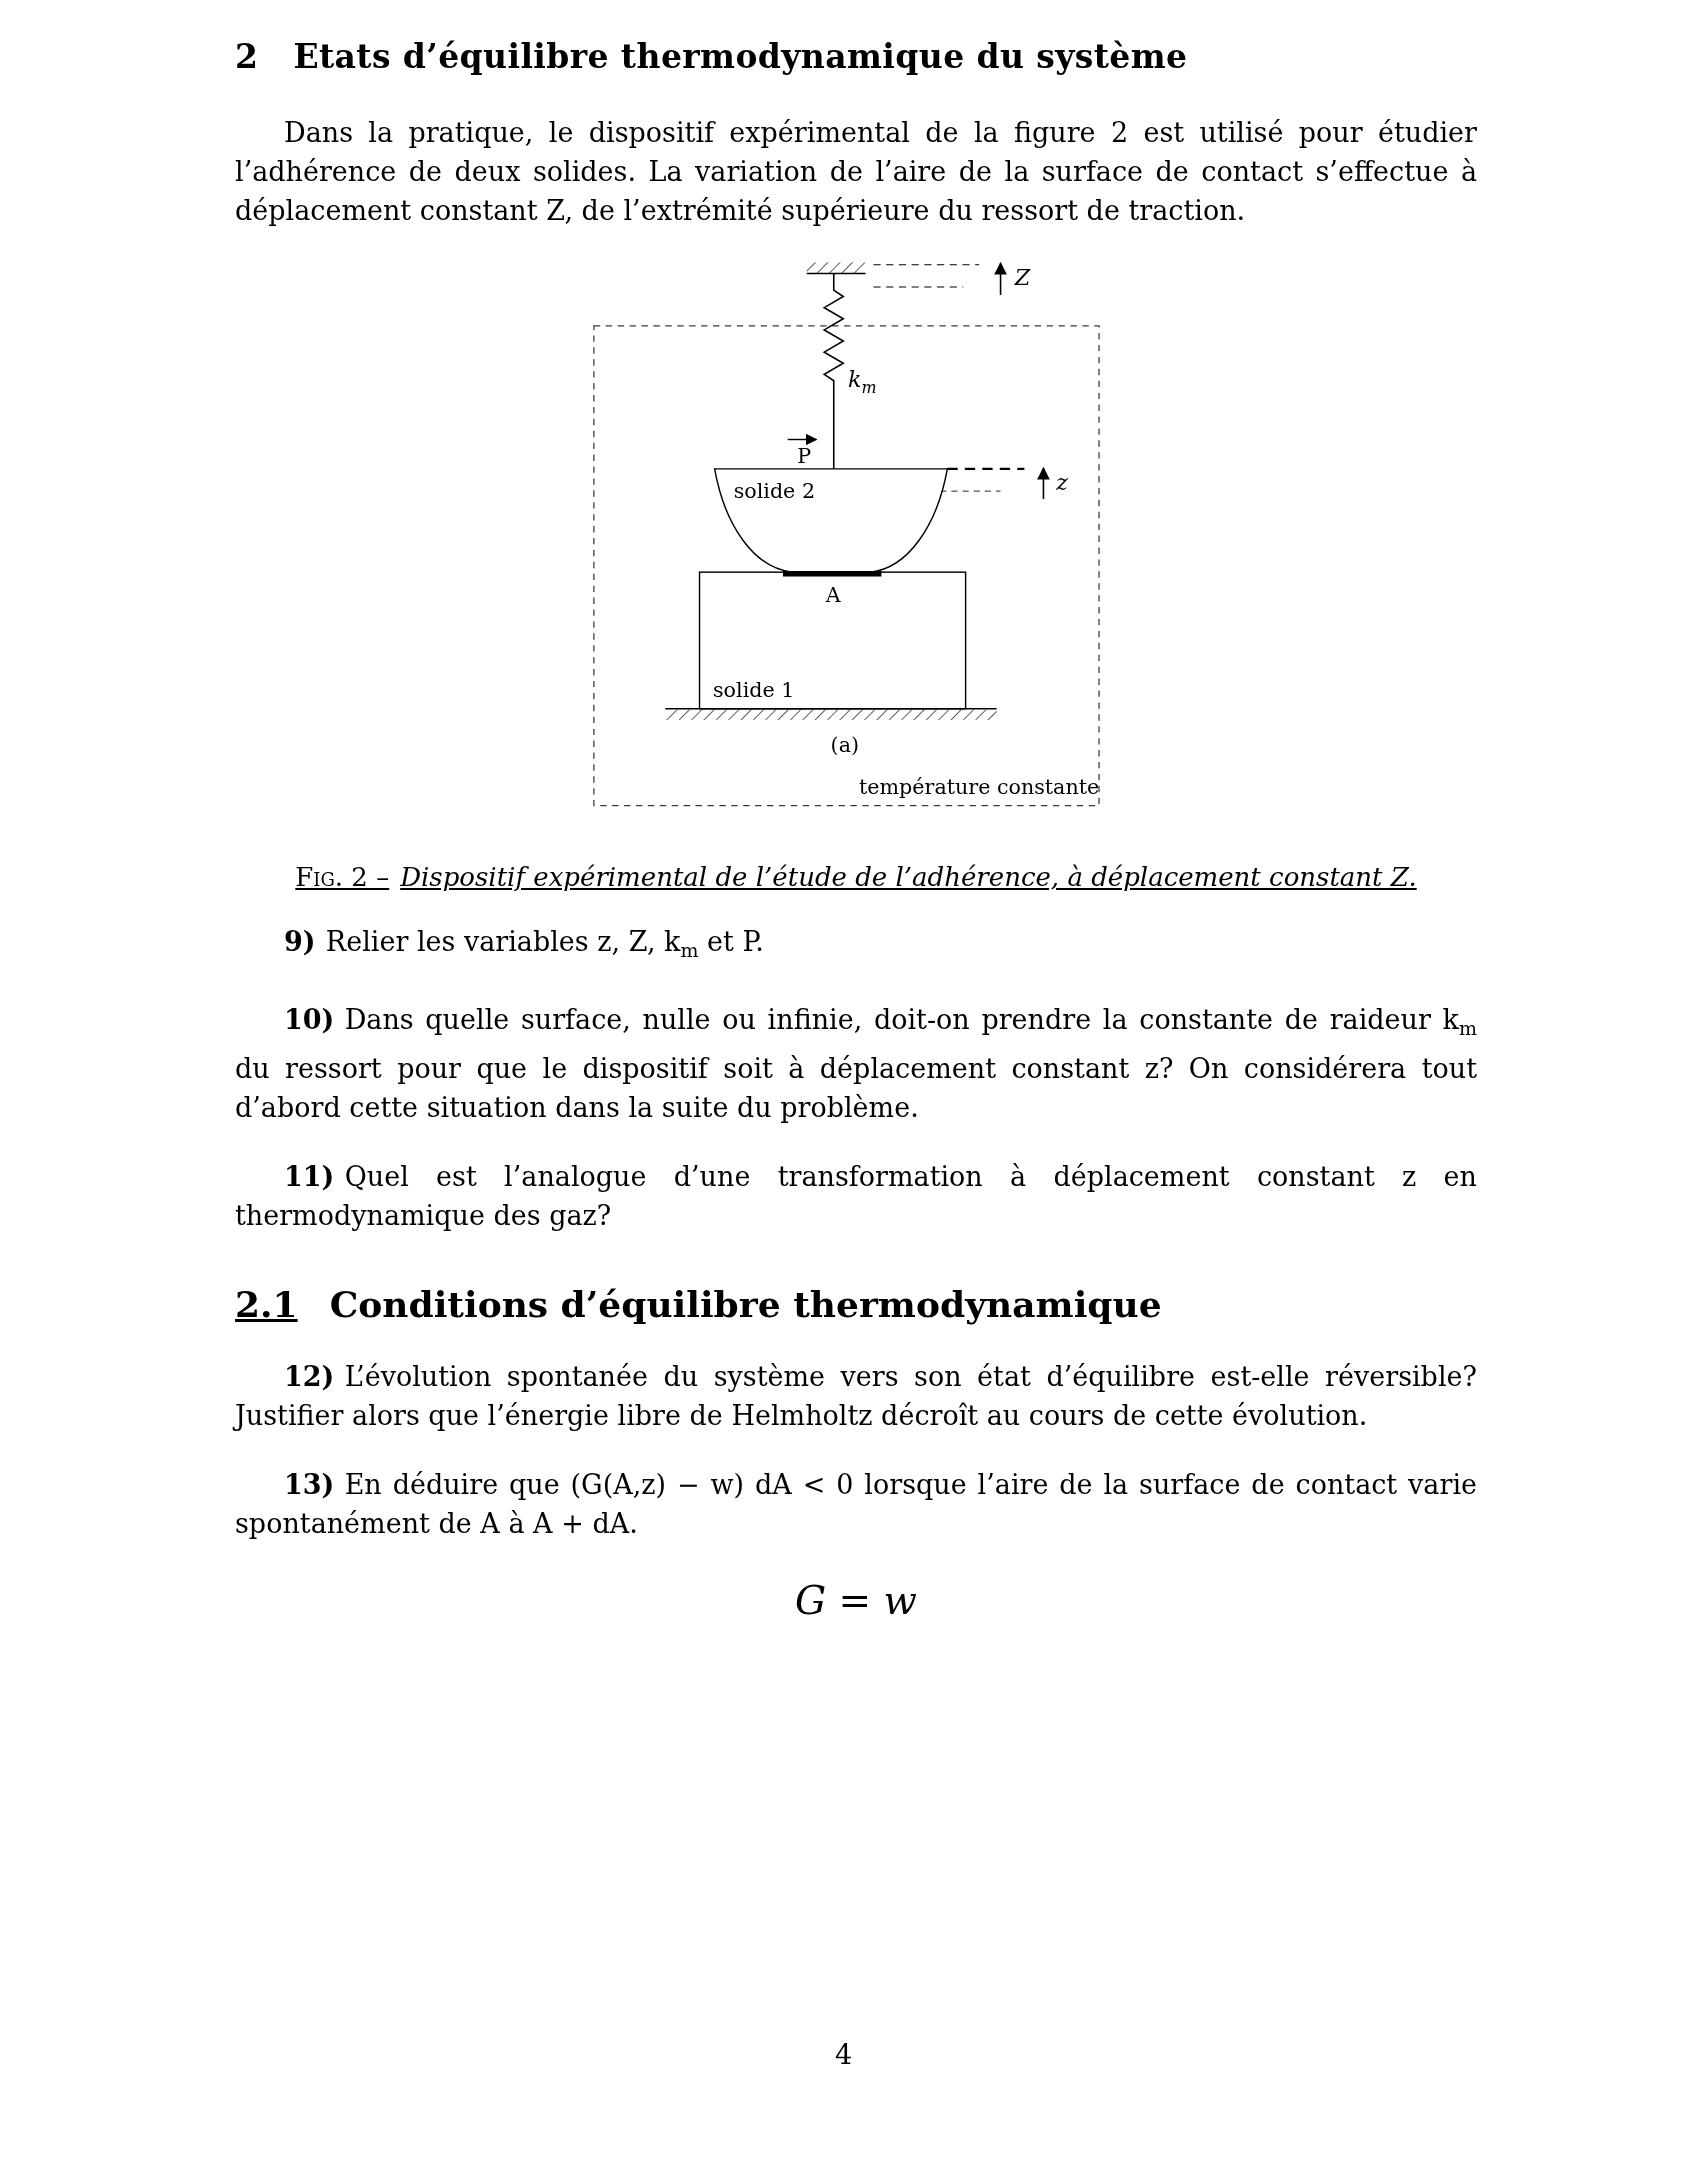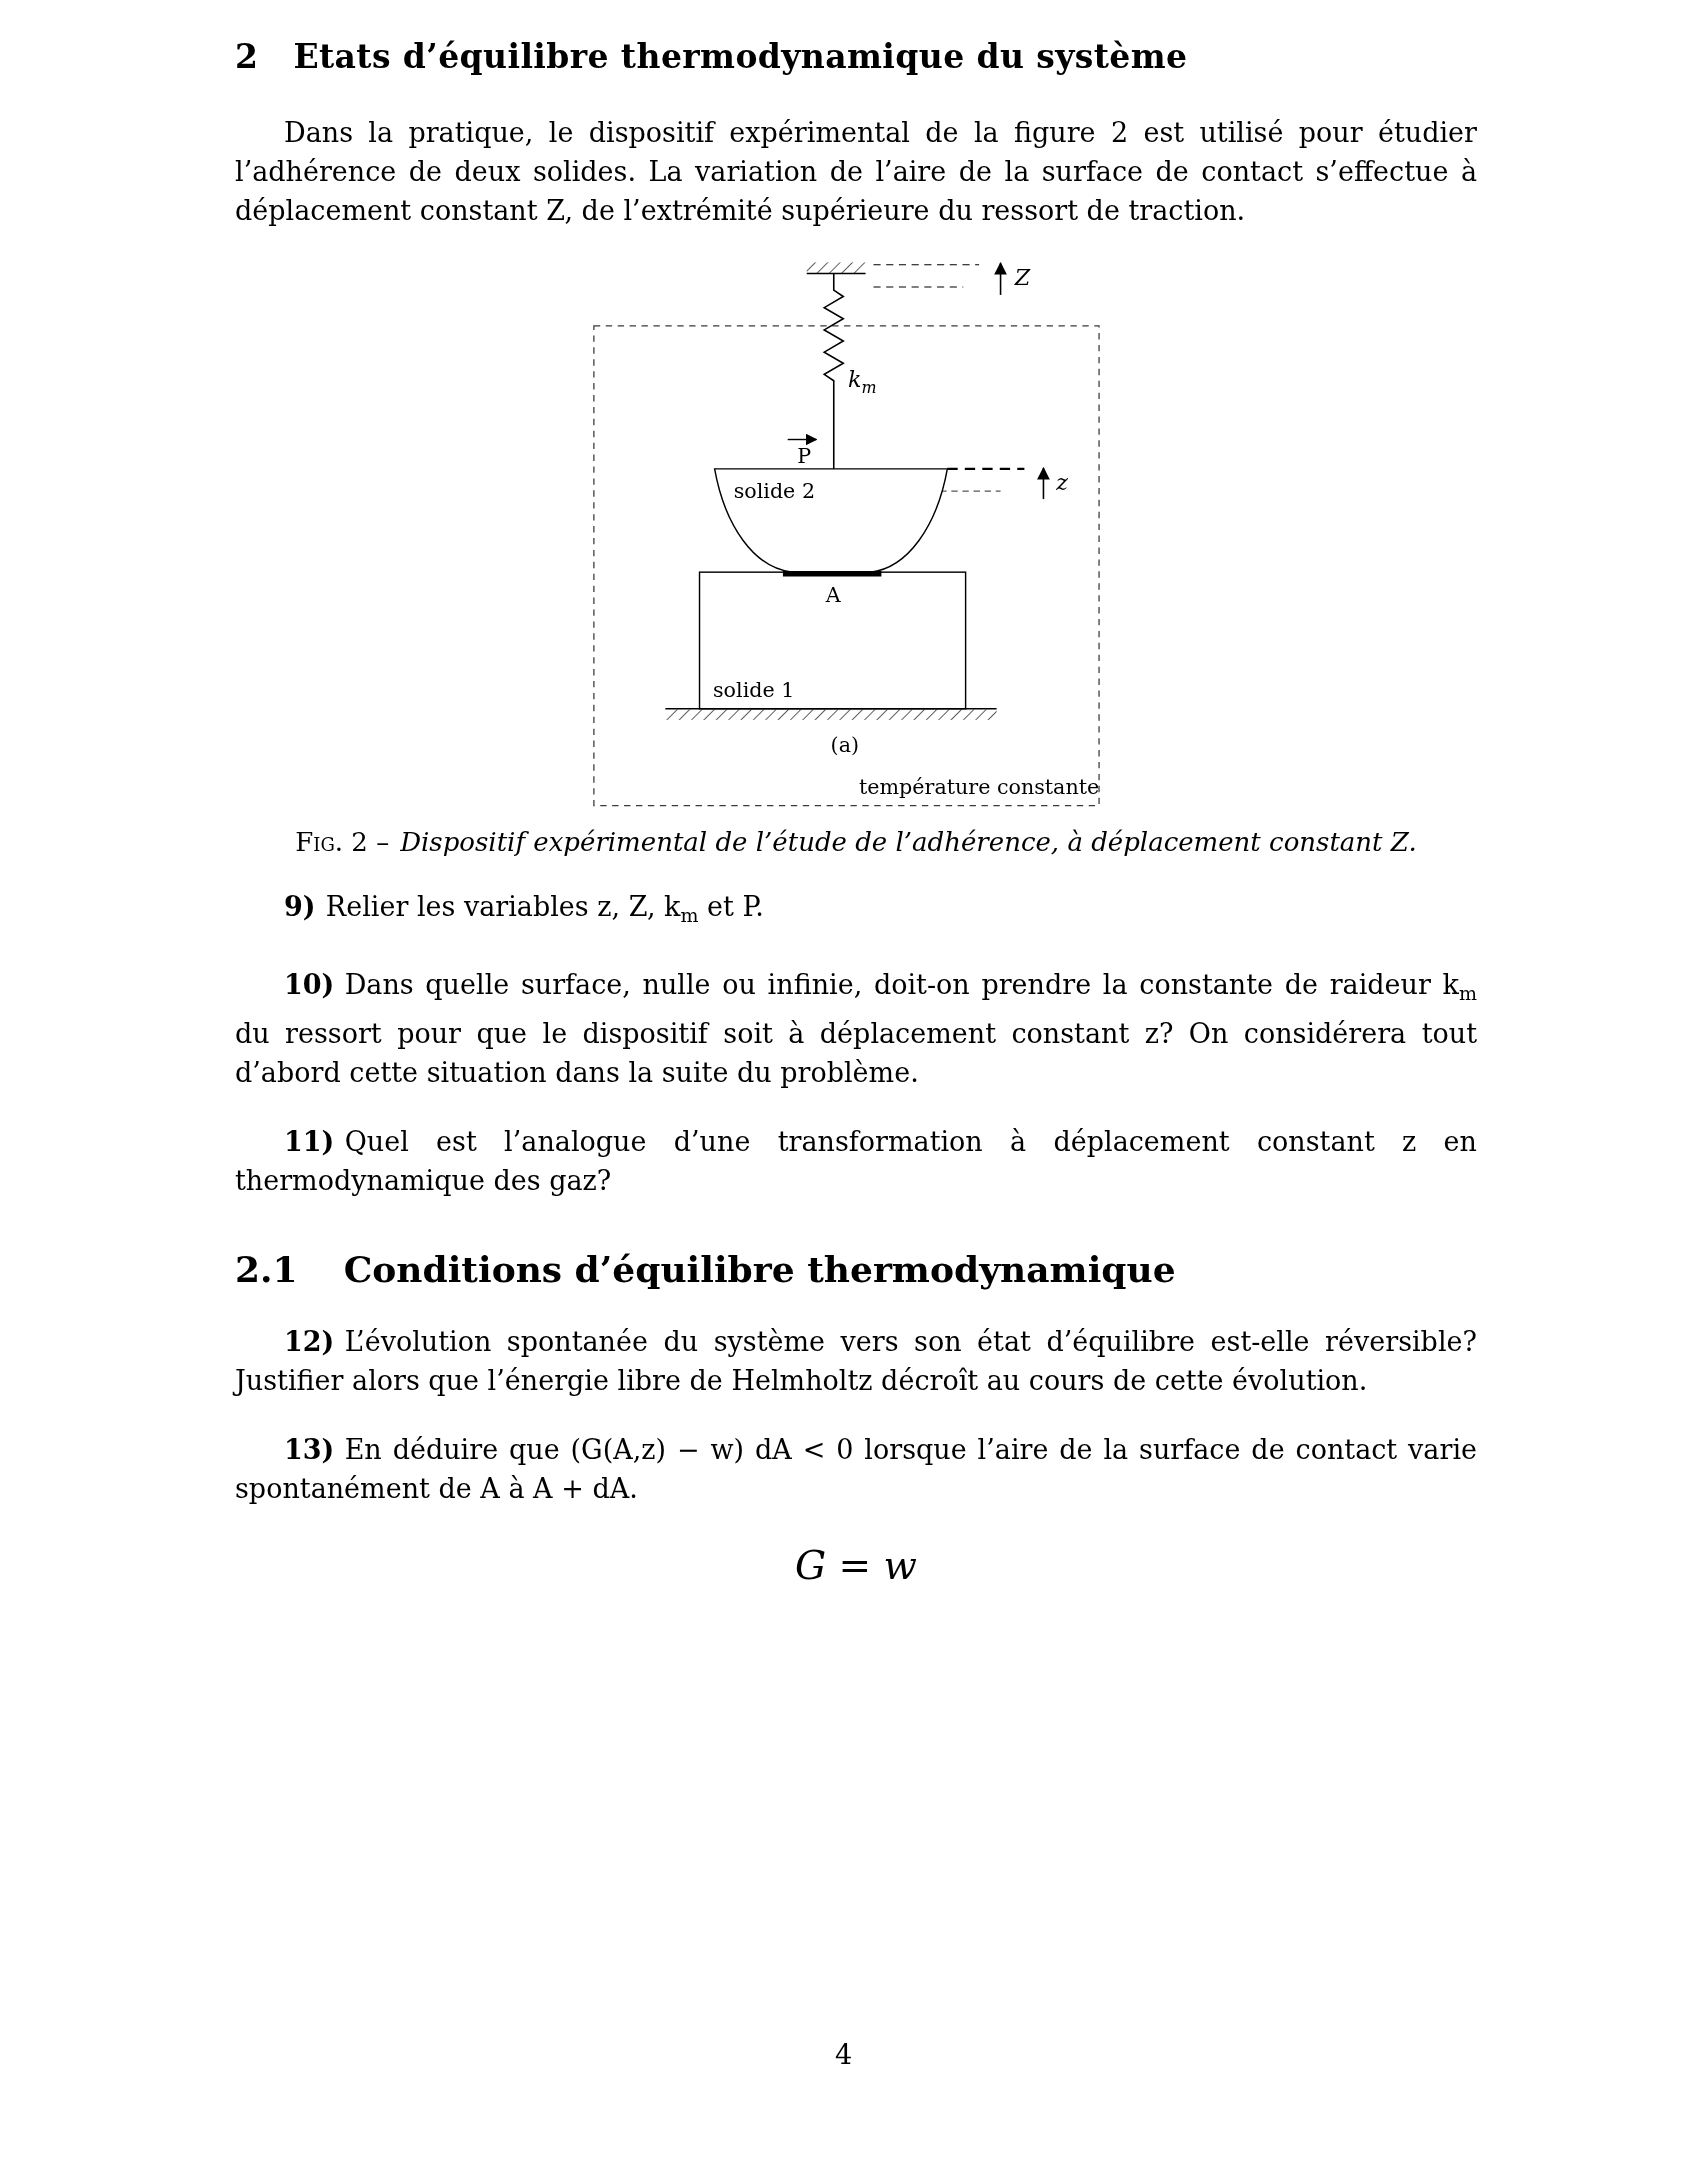--- a/index.html
+++ b/index.html
@@ -5,29 +5,29 @@
   html,body{margin:0;padding:0;}
   body{
     width:1687px;height:2183px;background:#ffffff;color:#000;
     font-family:"DejaVu Serif","Liberation Serif",serif;
     position:relative;box-sizing:border-box;
   }
   .content{padding:37px 210px 0 235px;}
   h1{font-size:33px;font-weight:bold;margin:0 0 37px 0;letter-spacing:0.4px;}
   h1 .secnum{margin-right:35px;}
   h2{font-size:36px;font-weight:bold;margin:48px 0 32px 0;}
-  h2 .secnum{margin-right:46px;}
+  h2 .secnum{margin-right:32px;text-decoration:underline;}
   p.body{font-size:27px;line-height:39px;text-align:justify;margin:0;}
   p.indent{text-indent:49px;}
   p.question{margin-top:30px;text-indent:49px;}
   .qnum{font-weight:bold;margin-right:10.3px;}
   sub.mathsub{font-size:19px;}
   .figwrap{margin:22px 0 0 0;text-align:center;}
   figure{margin:0;}
-  figcaption{font-size:26px;text-align:center;}
+  figcaption{font-size:26px;margin-top:35px;text-align:center;text-decoration:underline;}
   .figlabel{font-variant:small-caps;margin-right:11px;}
   .capitalic{font-style:italic;}
   .equation{font-size:39px;font-style:italic;text-align:center;margin:35px 0 35px 0;}
   .closing{margin-top:19px;}
   .pagenum{position:absolute;top:2039px;left:0;width:1687px;text-align:center;font-size:27px;}
   .svglabel{font-family:"DejaVu Serif","Liberation Serif",serif;font-size:26px;fill:#000;}
   .svgmath{font-family:"DejaVu Serif","Liberation Serif",serif;font-style:italic;font-size:28px;fill:#000;}
   .svgsub{font-size:20px;}
 </style>
 </head>

